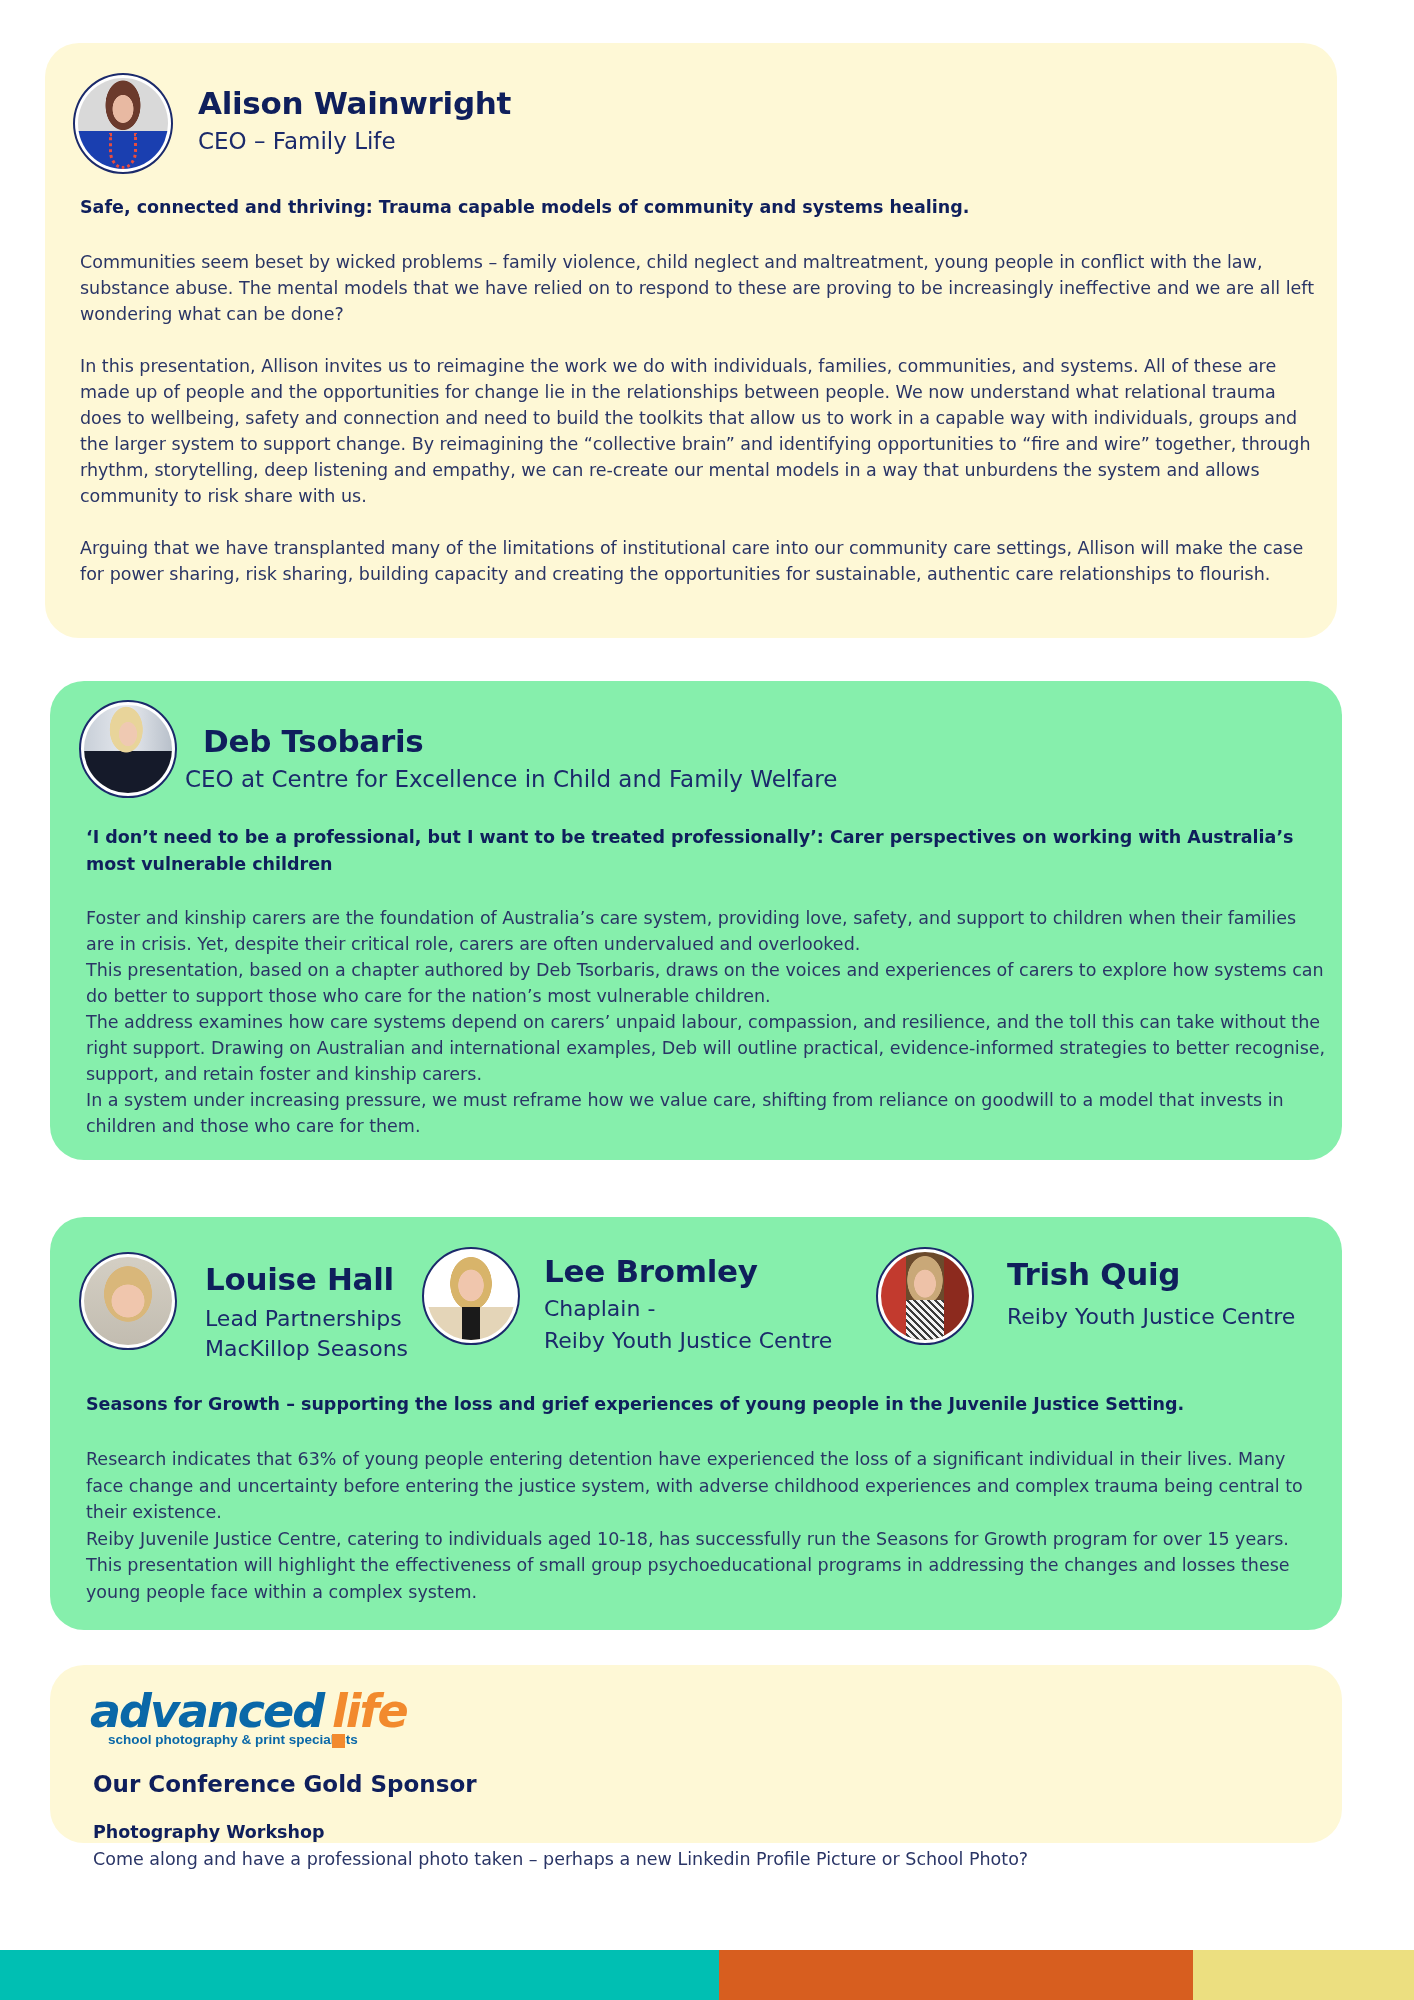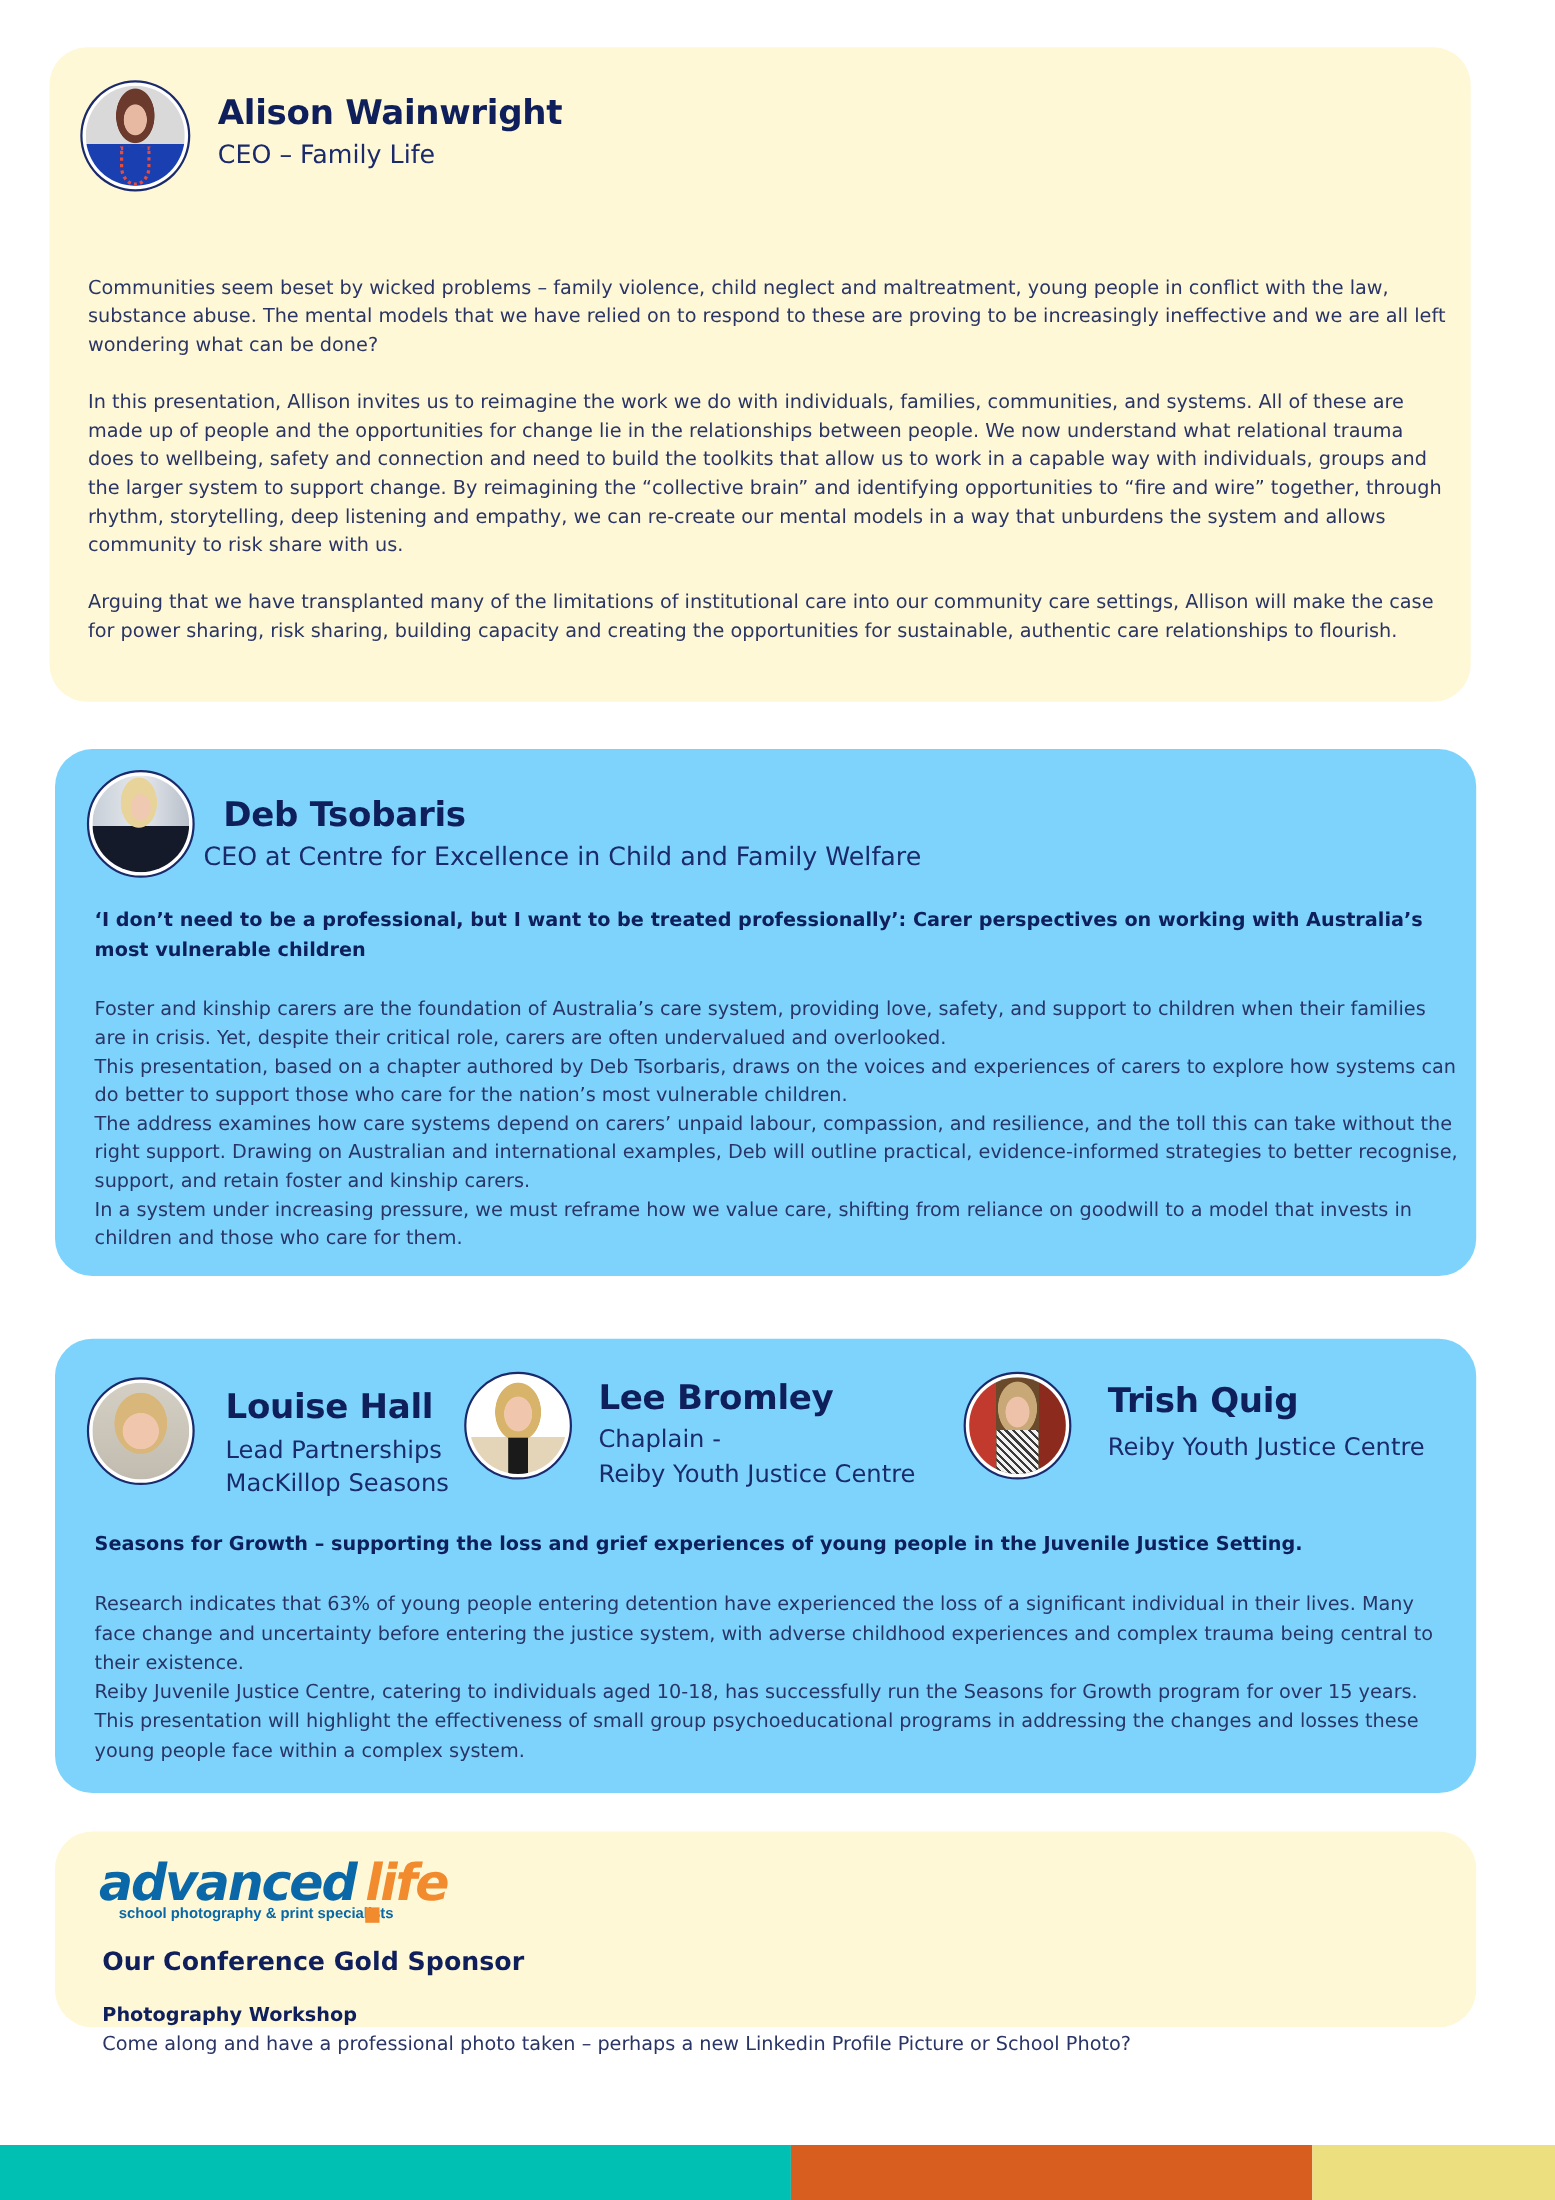--- a/index.html
+++ b/index.html
@@ -1,20 +1,20 @@
 <!DOCTYPE html>
 <html><head>
 <meta charset="utf-8">
 <style>
   * { box-sizing: border-box; margin: 0; padding: 0; }
   html, body { width: 1414px; height: 2000px; background: #ffffff; overflow: hidden; }
   body { position: relative; font-family: "DejaVu Sans", sans-serif; color: #1a2a5e; }
   .card { position: absolute; border-radius: 34px; }
   .yellow { background: #fef8d6; }
-  .pink { background: #7dd3fc; }
+  .pink { background: #86efac; }
   .avatar {
     position: absolute; border-radius: 50%; border: 2px solid #1b2a6b;
     background: #ffffff; padding: 3px; overflow: hidden;
   }
   .avatar .photo { width: 100%; height: 100%; border-radius: 50%; position: relative; overflow: hidden; }
   .name { position: absolute; font-weight: bold; color: #0f1f5c; font-size: 31px; letter-spacing: -0.3px; }
   .role { position: absolute; color: #1b2a6b; font-size: 23px; line-height: 31px; }
   .talk-title { position: absolute; font-weight: bold; color: #0f1f5c; font-size: 17.5px; line-height: 27px; }
   .body-text { position: absolute; font-size: 17.5px; line-height: 26px; color: #2a3566; }
   .body-text p { margin: 0; }
@@ -25,20 +25,21 @@
 <body>
 
 <section class="card yellow" style="left:45px; top:43px; width:1292px; height:595px;">
   <div class="avatar" style="left:28px; top:30px; width:100px; height:101px;">
     <div class="photo" style="background: radial-gradient(ellipse at 50% 34%, #e8b9a2 0 16%, transparent 17%), radial-gradient(ellipse at 50% 30%, #6b3a2c 0 27%, transparent 28%), linear-gradient(#d9d9d9 0 58%, #1a3fb0 58% 100%);">
       <div style="position:absolute; left:34%; top:60%; width:32%; height:40%; border:3px dotted #e84c3d; border-top:none; border-radius:0 0 50% 50%;"></div>
     </div>
   </div>
   <div class="name" style="left:153px; top:42px;">Alison Wainwright</div>
   <div class="role" style="left:153px; top:83px;">CEO – Family Life</div>
+  <div class="talk-title" style="left:35px; top:151px; width:1230px;">Safe, connected and thriving: Trauma capable models of community and systems healing.</div>
   <div class="body-text" style="left:35px; top:206px; width:1235px;">
     <p>Communities seem beset by wicked problems – family violence, child neglect and maltreatment, young people in conflict with the law, substance abuse. The mental models that we have relied on to respond to these are proving to be increasingly ineffective and we are all left wondering what can be done?</p>
     <p class="gap">In this presentation, Allison invites us to reimagine the work we do with individuals, families, communities, and systems. All of these are made up of people and the opportunities for change lie in the relationships between people. We now understand what relational trauma does to wellbeing, safety and connection and need to build the toolkits that allow us to work in a capable way with individuals, groups and the larger system to support change. By reimagining the “collective brain” and identifying opportunities to “fire and wire” together, through rhythm, storytelling, deep listening and empathy, we can re-create our mental models in a way that unburdens the system and allows community to risk share with us.</p>
     <p class="gap">Arguing that we have transplanted many of the limitations of institutional care into our community care settings, Allison will make the case for power sharing, risk sharing, building capacity and creating the opportunities for sustainable, authentic care relationships to flourish.</p>
   </div>
 </section>
 
 <section class="card pink" style="left:50px; top:681px; width:1292px; height:479px;">
   <div class="avatar" style="left:29px; top:19px; width:98px; height:98px;">
     <div class="photo" style="background: radial-gradient(ellipse at 50% 33%, #efc9b2 0 14%, transparent 15%), radial-gradient(ellipse at 48% 28%, #e8d49a 0 25%, transparent 26%), linear-gradient(180deg, transparent 0 52%, #151a2a 52% 100%), linear-gradient(90deg, #c8cfd8, #e6e9ee 50%, #b8c0ca);">

